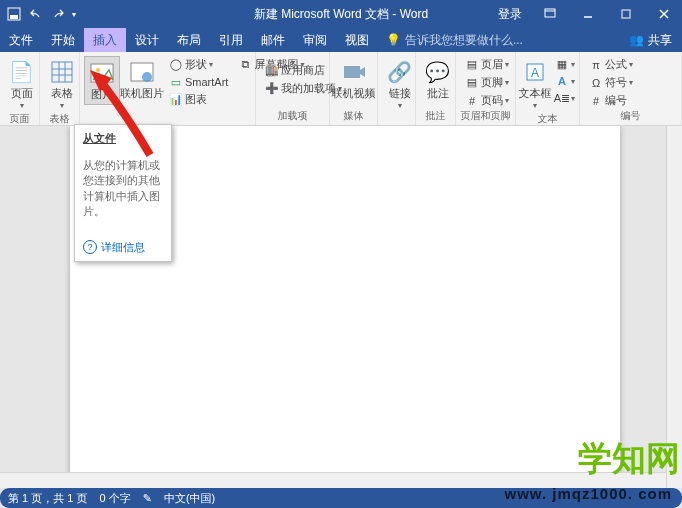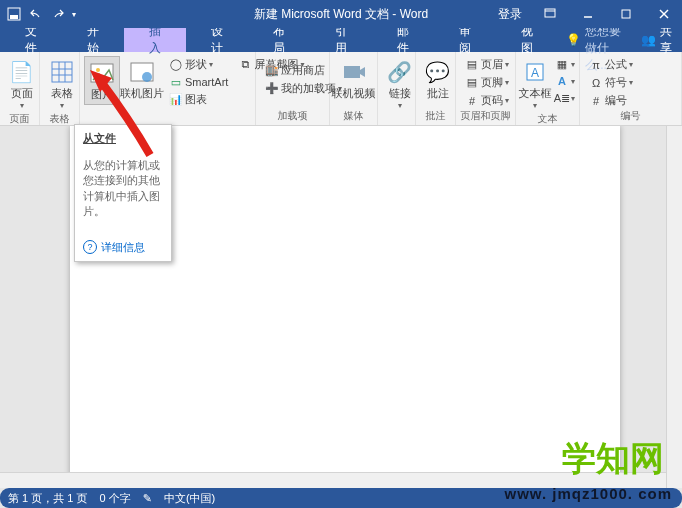--- a/index.html
+++ b/index.html
@@ -4,21 +4,21 @@
 <style>
   * { box-sizing: border-box; margin: 0; padding: 0; font-family: "Microsoft YaHei", "Segoe UI", sans-serif; }
   body { width: 682px; height: 508px; background: #e6e6e6; overflow: hidden; position: relative; }
   .titlebar { height: 28px; background: #2b579a; color: #fff; display: flex; align-items: center; font-size: 12px; position: relative; }
   .titlebar .left { display: flex; align-items: center; gap: 6px; padding-left: 6px; }
   .titlebar .left .ico { width: 16px; height: 16px; display: flex; align-items: center; justify-content: center; }
   .titlebar .center { position: absolute; left: 50%; transform: translateX(-50%); white-space: nowrap; }
   .titlebar .right { margin-left: auto; display: flex; align-items: center; gap: 2px; }
   .titlebar .right .winbtn { width: 36px; height: 28px; display: flex; align-items: center; justify-content: center; cursor: pointer; }
   .tabs { height: 24px; background: #2b579a; display: flex; align-items: stretch; font-size: 12px; color: #fff; }
-  .tab { padding: 0 25px; display: flex; align-items: center; cursor: pointer; }
+  .tab { padding: 0 9px; display: flex; align-items: center; cursor: pointer; }
   .tab.active { background: #c4b5fd; color: #2b579a; }
   .tellme { color: #c5d5ee; padding: 0 8px; display: flex; align-items: center; gap: 4px; }
   .share { margin-left: auto; padding: 0 10px; display: flex; align-items: center; gap: 4px; cursor: pointer; }
   .ribbon { height: 74px; background: #f3f3f3; border-bottom: 1px solid #d4d4d4; display: flex; font-size: 11px; color: #444; }
   .group { border-right: 1px solid #e1e1e1; display: flex; flex-direction: column; position: relative; }
   .group .items { flex: 1; display: flex; align-items: flex-start; padding: 4px 4px 0 4px; }
   .group .label { font-size: 10px; text-align: center; color: #666; padding-bottom: 2px; }
   .bigbtn { display: flex; flex-direction: column; align-items: center; padding: 2px 6px; cursor: pointer; min-width: 36px; }
   .bigbtn.active { background: #dcdcdc; border: 1px solid #b6b6b6; }
   .bigbtn .icon { width: 28px; height: 28px; display: flex; align-items: center; justify-content: center; font-size: 20px; }
@@ -28,21 +28,21 @@
   .smallbtn .sicon { width: 14px; height: 14px; display: inline-flex; align-items: center; justify-content: center; font-size: 11px; }
   .doc-area { position: absolute; top: 126px; left: 0; right: 0; bottom: 20px; background: #e6e6e6; overflow: hidden; }
   .page { position: absolute; top: 0; left: 70px; width: 550px; height: 600px; background: #fff; box-shadow: 0 0 6px rgba(0,0,0,0.3); }
   .statusbar { position: absolute; bottom: 0; left: 0; right: 0; height: 20px; background: #2b579a; color: #fff; font-size: 11px; display: flex; align-items: center; padding: 0 8px; gap: 12px; border-radius: 9px; }
   .tooltip { position: absolute; top: 124px; left: 74px; width: 98px; background: #fff; border: 1px solid #c6c6c6; box-shadow: 2px 2px 5px rgba(0,0,0,0.3); padding: 6px 8px; font-size: 11px; color: #444; z-index: 20; }
   .tooltip .tt-title { font-weight: bold; margin-bottom: 12px; text-decoration: underline; }
   .tooltip .tt-body { color: #666; line-height: 1.4; margin-bottom: 20px; }
   .tooltip .tt-link { color: #0066cc; display: flex; align-items: center; gap: 4px; }
   .tooltip .tt-link .q { width: 14px; height: 14px; border: 1px solid #0066cc; border-radius: 50%; display: inline-flex; align-items: center; justify-content: center; font-size: 9px; }
   .arrow { position: absolute; top: 70px; left: 90px; z-index: 30; pointer-events: none; }
-  .watermark { position: absolute; right: 18px; bottom: 26px; color: #6bbf00; font-size: 34px; font-weight: bold; font-family: "SimHei","Microsoft YaHei"; z-index: 15; }
+  .watermark { position: absolute; right: 2px; bottom: 26px; color: #6bbf00; font-size: 34px; font-weight: bold; font-family: "SimHei","Microsoft YaHei"; z-index: 15; }
   .watermark-url { position: absolute; right: 10px; bottom: 6px; color: #0f172a; font-size: 15px; font-weight: bold; z-index: 15; letter-spacing: 1px; }
   .vscroll { position: absolute; top: 126px; right: 0; bottom: 20px; width: 16px; background: #f0f0f0; border-left: 1px solid #d4d4d4; }
   .hscroll { position: absolute; bottom: 20px; left: 0; right: 16px; height: 16px; background: #f0f0f0; border-top: 1px solid #d4d4d4; }
   .caret { font-size: 8px; color: #666; }
 </style>
 </head>
 <body>
 
 <div class="titlebar">
   <div class="left">

